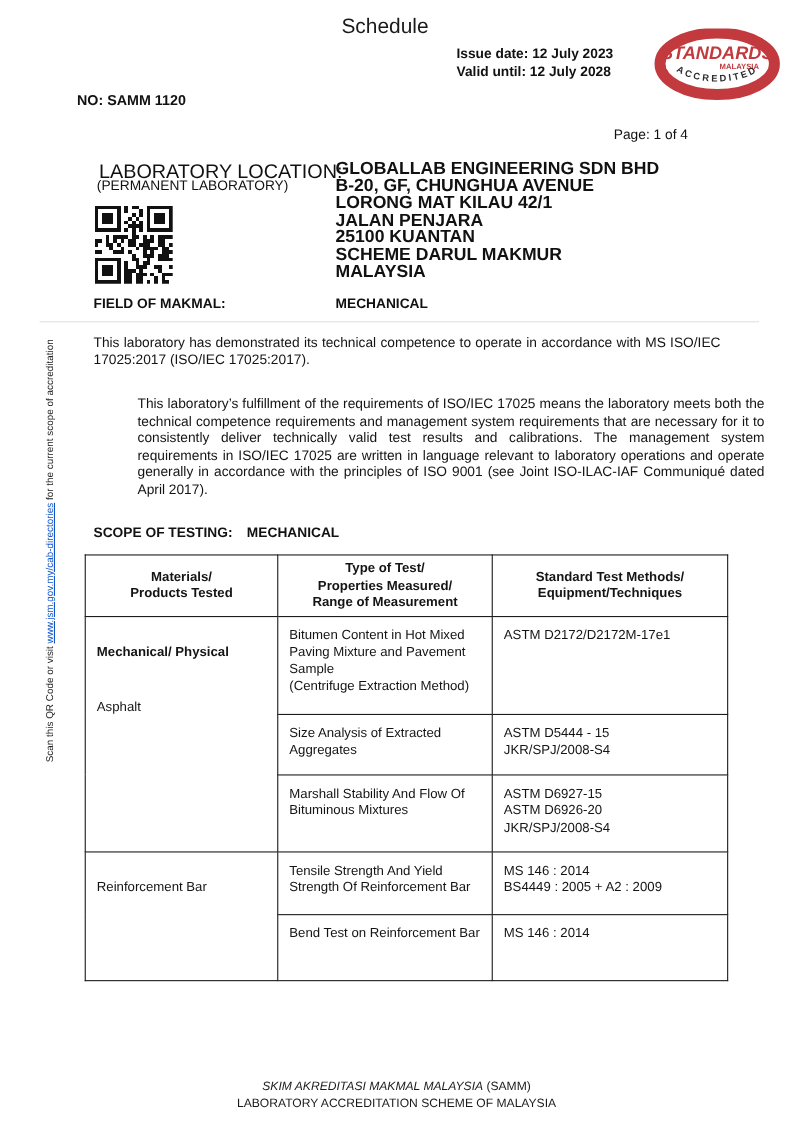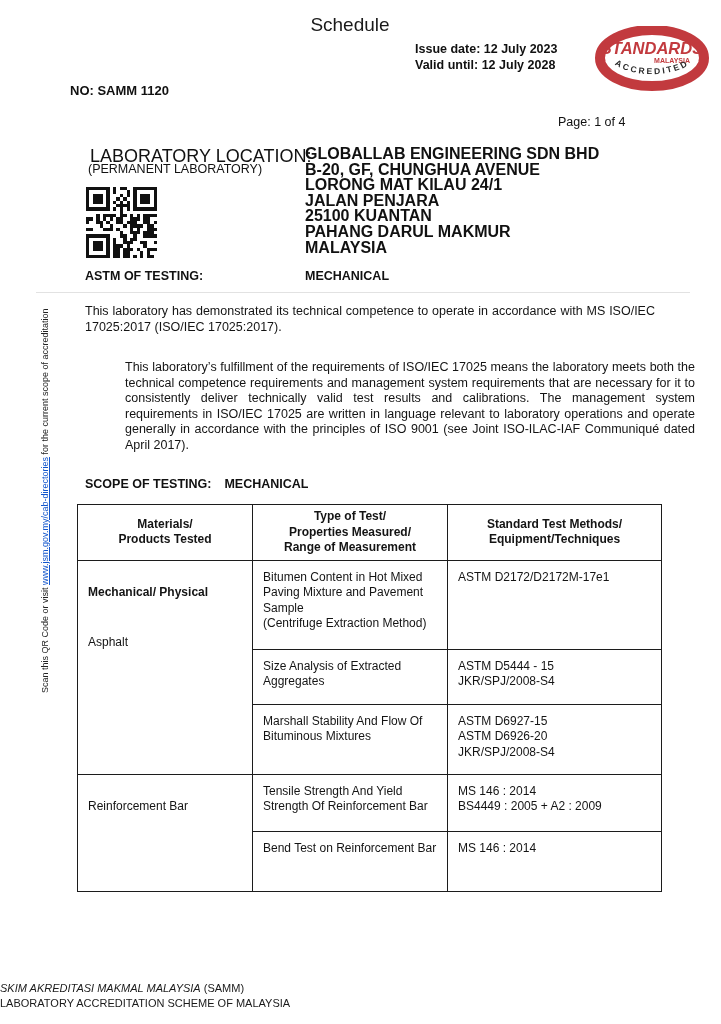--- a/index.html
+++ b/index.html
@@ -25,21 +25,21 @@
   .scope-val{margin-left:13px;}
   .tablewrap{top:504px;left:77px;}
   table.scope-table{border-collapse:collapse;width:584px;table-layout:fixed;
         font-size:12px;color:#141414;}
   table.scope-table td,table.scope-table th{border:1.5px solid #1c1c1c;vertical-align:top;
         padding:9px 8px 6px 10px;text-align:left;font-weight:normal;white-space:pre-line;
         line-height:15.5px;overflow:hidden;}
   table.scope-table th{text-align:center;vertical-align:middle;font-weight:bold;padding:4px 4px;}
   .c1{width:175px;} .c2{width:195px;} .c3{width:214px;}
   .grp-title{font-weight:bold;margin-bottom:19px;}
-  .footer{top:981px;left:0;width:721px;font-size:11px;line-height:15px;color:#1a1a1a;}
+  .footer{top:981px;left:0;width:721px;text-align:center;font-size:11px;line-height:15px;color:#1a1a1a;}
   .footer .it{font-style:italic;}
   .sidebar{top:693px;left:40px;transform:rotate(-90deg);transform-origin:0 0;
         white-space:nowrap;font-size:9px;color:#222;width:365px;}
   .sidebar a{color:#1155cc;text-decoration:underline;cursor:pointer;}
   svg text{font-family:"Liberation Sans","DejaVu Sans",sans-serif;}
 </style>
 </head>
 <body>
 
 <div class="page">
@@ -299,28 +299,28 @@
         <rect x="12" y="20" width="1" height="1"></rect>
         <rect x="14" y="20" width="1" height="1"></rect>
         <rect x="16" y="20" width="1" height="1"></rect>
         <rect x="18" y="20" width="1" height="1"></rect>
         <rect x="19" y="20" width="1" height="1"></rect>
       </svg></div>
 
   <div class="abs address">
     <div>GLOBALLAB ENGINEERING SDN BHD</div>
     <div>B-20, GF, CHUNGHUA AVENUE</div>
-    <div>LORONG MAT KILAU 24/1</div>
+    <div>LORONG MAT KILAU 42/1</div>
     <div>JALAN PENJARA</div>
     <div>25100 KUANTAN</div>
-    <div>PAHANG DARUL MAKMUR</div>
+    <div>SCHEME DARUL MAKMUR</div>
     <div>MALAYSIA</div>
   </div>
 
-  <div class="abs field-label">ASTM OF TESTING:</div>
+  <div class="abs field-label">FIELD OF MAKMAL:</div>
   <div class="abs field-value">MECHANICAL</div>
 
   <div class="abs divider"></div>
 
   <div class="abs para para1">This laboratory has demonstrated its technical competence to operate in accordance with MS ISO/IEC 17025:2017 (ISO/IEC 17025:2017).</div>
   <div class="abs para para2">This laboratory’s fulfillment of the requirements of ISO/IEC 17025 means the laboratory meets both the technical competence requirements and management system requirements that are necessary for it to consistently deliver technically valid test results and calibrations. The management system requirements in ISO/IEC 17025 are written in language relevant to laboratory operations and operate generally in accordance with the principles of ISO 9001 (see Joint ISO-ILAC-IAF Communiqué dated April 2017).</div>
 
   <div class="abs scope">
     <span>SCOPE OF TESTING:</span><span class="scope-val">MECHANICAL</span>
   </div>

